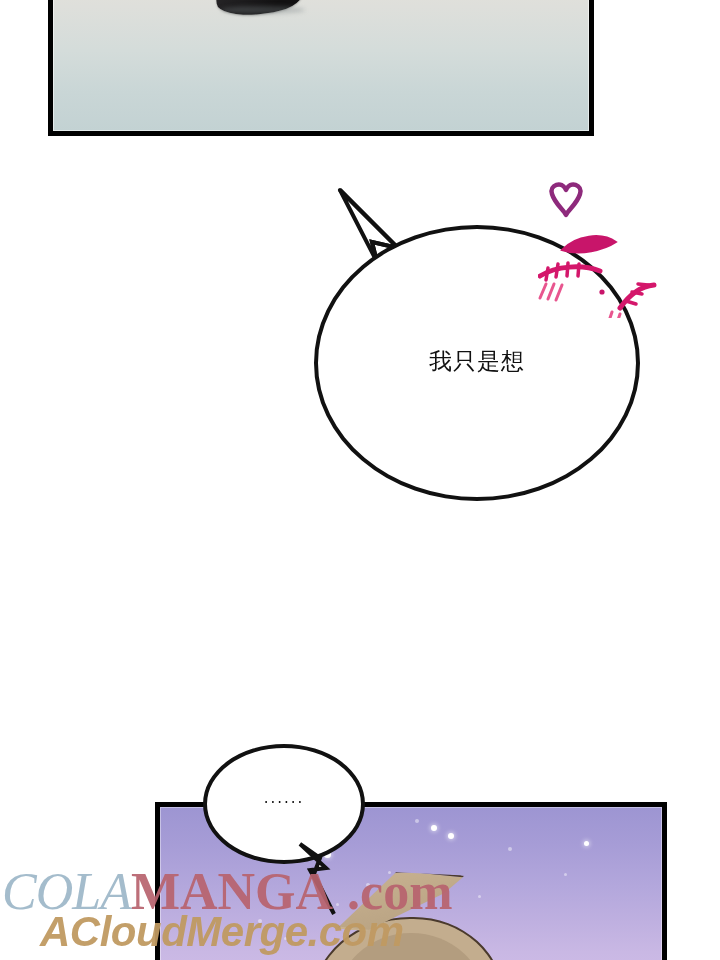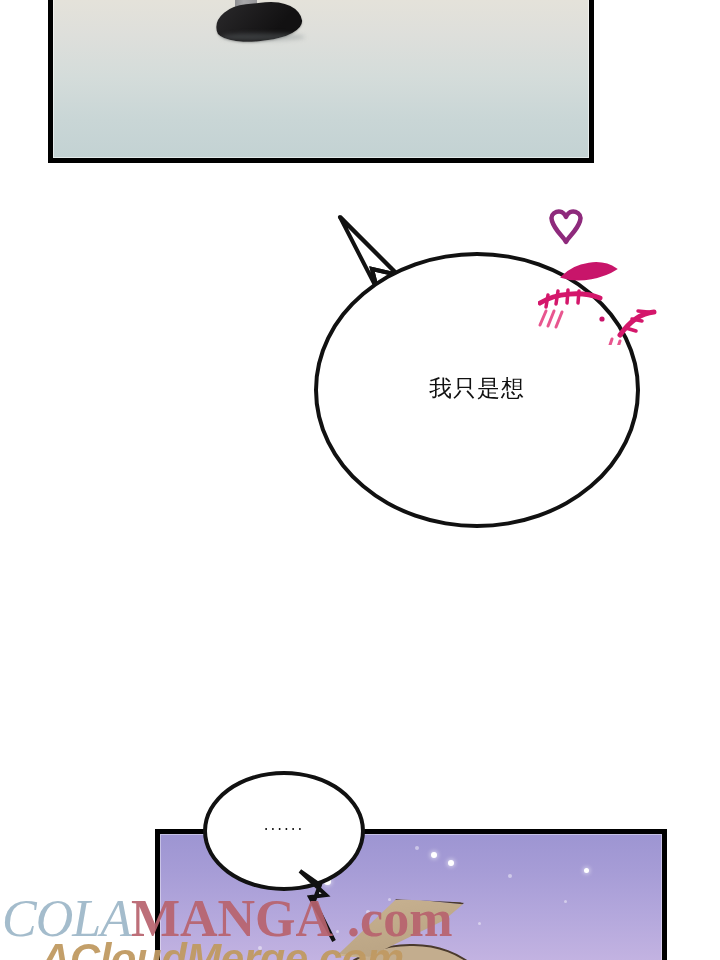--- a/index.html
+++ b/index.html
@@ -7,21 +7,21 @@
     margin: 0; padding: 0;
     background: #ffffff;
   }
   body {
     width: 720px; height: 960px;
     position: relative;
     overflow: hidden;
     font-family: "Liberation Sans", "DejaVu Sans", sans-serif;
   }
 
-  #page { position: absolute; inset: 0; background: #ffffff; margin-top: 27px; }
+  #page { position: absolute; inset: 0; background: #ffffff; }
 
   
   .panel-top {
     position: absolute;
     left: 48px; top: -60px;
     width: 546px; height: 196px;
     border: 5px solid #000000;
     border-top: none;
     overflow: hidden;
     background: linear-gradient(to bottom,

